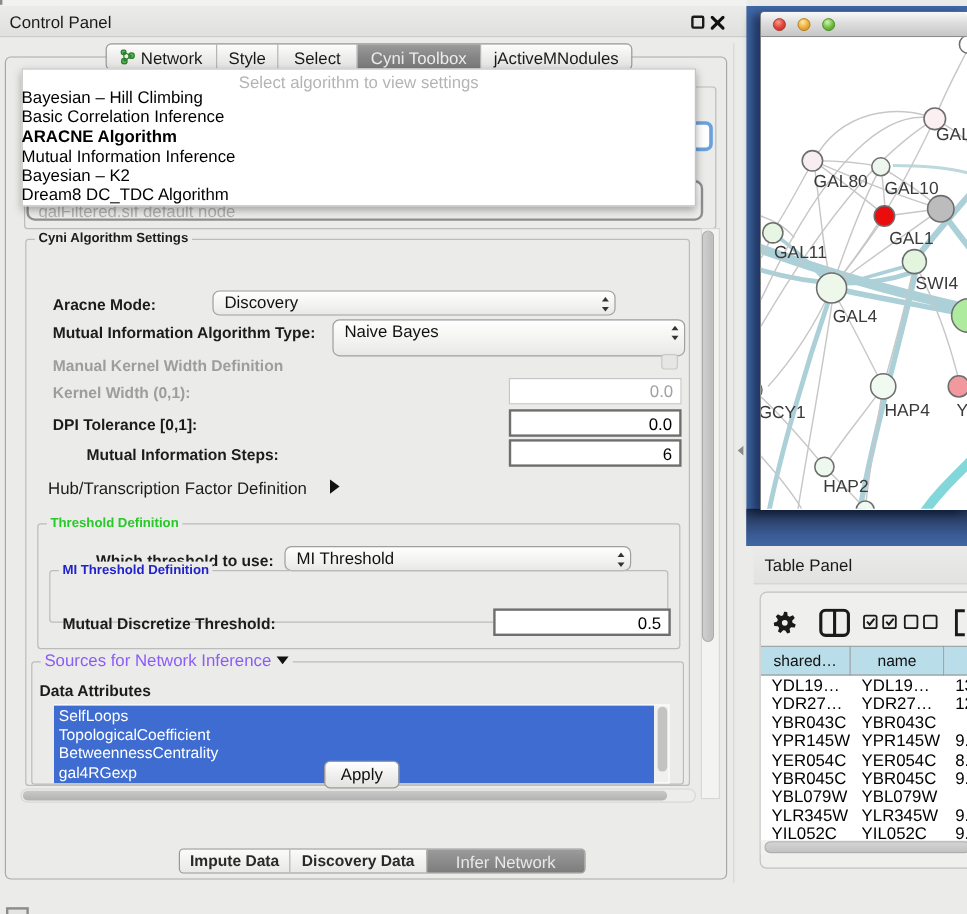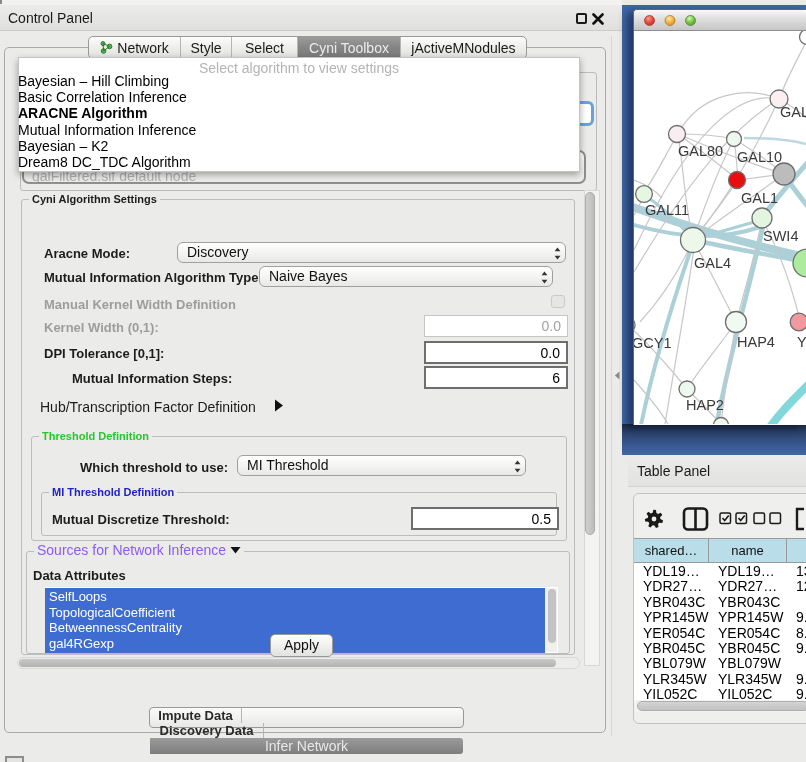--- a/index.html
+++ b/index.html
@@ -59,30 +59,30 @@
 </div>
 
 <div class="abs" style="left:584px;top:190px;width:16px;height:476px;background:#f3f3f1;border:1px solid #d8d8d6;"></div>
 <div class="abs" style="left:585px;top:192px;width:10px;height:343px;background:linear-gradient(90deg,#cfcfcf,#bdbdbd);border:1px solid #ababab;border-radius:5px;"></div>
 
 <div class="grp" style="left:21px;top:199px;width:554px;height:456px;">
   <span style="color:#1c1c1c;">Cyni Algorithm Settings</span>
 </div>
 
 <div class="lbl" style="left:44px;top:246px;">Aracne Mode:</div>
-<div class="combo" style="left:177px;top:242px;width:389px;height:21px;line-height:19px;">Discovery
+<div class="combo" style="left:177px;top:242px;width:336px;height:21px;line-height:19px;">Discovery
   <span class="arr" style="top:4px;">
         <svg width="7" height="13" viewBox="0 0 7 13">
           <path d="M3.5 0.5 L6.4 4.2 H0.6 Z" fill="#333"></path>
           <path d="M3.5 12.5 L6.4 8.8 H0.6 Z" fill="#333"></path>
         </svg>
       </span>
 </div>
 <div class="lbl" style="left:44px;top:270px;">Mutual Information Algorithm Type:</div>
-<div class="combo" style="left:259px;top:266px;width:294px;height:21px;line-height:19px;">Naive Bayes
+<div class="combo" style="left:277px;top:266px;width:294px;height:31px;line-height:19px;">Naive Bayes
   <span class="arr" style="top:4px;">
         <svg width="7" height="13" viewBox="0 0 7 13">
           <path d="M3.5 0.5 L6.4 4.2 H0.6 Z" fill="#333"></path>
           <path d="M3.5 12.5 L6.4 8.8 H0.6 Z" fill="#333"></path>
         </svg>
       </span>
 </div>
 <div class="lblg" style="left:44px;top:297px;">Manual Kernel Width Definition</div>
 <div class="abs" style="left:551px;top:295px;width:14px;height:13px;background:#e6e6e4;border:1px solid #c9c9c9;border-radius:3px;"></div>
 <div class="lblg" style="left:44px;top:320px;">Kernel Width (0,1):</div>
@@ -102,21 +102,21 @@
 </div>
 <div class="lbl" style="left:80px;top:460px;">Which threshold to use:</div>
 <div class="combo" style="left:237px;top:455px;width:289px;height:21px;line-height:19px;">MI Threshold
   <span class="arr" style="top:4px;">
         <svg width="7" height="13" viewBox="0 0 7 13">
           <path d="M3.5 0.5 L6.4 4.2 H0.6 Z" fill="#333"></path>
           <path d="M3.5 12.5 L6.4 8.8 H0.6 Z" fill="#333"></path>
         </svg>
       </span>
 </div>
-<div class="grp" style="left:41px;top:492px;width:516px;height:44px;">
+<div class="grp" style="left:41px;top:475px;width:516px;height:44px;">
   <span style="color:#2222cc;">MI Threshold Definition</span>
 </div>
 <div class="lbl" style="left:52px;top:512px;">Mutual Discretize Threshold:</div>
 <div class="field" style="left:411px;top:507px;width:148px;height:23px;border:2px solid #6e6e6e;color:#000;">0.5</div>
 
 <div class="grp" style="left:26px;top:551px;width:544px;height:103px;">
   <span style="color:#8b5cf6;font-weight:normal;font-size:14px;top:-9px;">Sources for Network Inference <svg width="11" height="8" viewBox="0 0 11 8" style="vertical-align:1px;">
           <path d="M0.5 1 L10.5 1 L5.5 7.5 Z" fill="#111"></path>
         </svg></span>
 </div>
@@ -126,21 +126,21 @@
   <div style="position:absolute;left:4px;top:2px;font-size:13px;line-height:15.6px;color:#fff;">SelfLoops<br>TopologicalCoefficient<br>BetweennessCentrality<br>gal4RGexp</div>
   <div style="position:absolute;right:1px;top:1px;width:12px;height:64px;background:#f0f0ee;"></div>
   <div style="position:absolute;right:2px;top:2px;width:8px;height:54px;background:#c3c3c3;border-radius:4px;"></div>
 </div>
 
 <div class="abs" style="left:17px;top:657px;width:563px;height:12px;background:#ededeb;border:1px solid #d8d8d6;border-radius:6px;"></div>
 <div class="abs" style="left:19px;top:659px;width:537px;height:8px;background:linear-gradient(#c9c9c9,#b2b2b2);border-radius:4px;"></div>
 
 <div class="abs" style="left:270px;top:634px;width:63px;height:23px;border:1px solid #9a9a9a;border-radius:5px;background:linear-gradient(#ffffff,#ededeb 60%,#e2e2e0);font-size:14px;color:#111;text-align:center;line-height:21px;">Apply</div>
 
-<div class="abs" style="left:149px;top:707px;width:315px;height:21px;border:1px solid #989898;border-radius:4px;background:linear-gradient(#fbfbf9,#e8e8e6);display:flex;font-size:13px;font-weight:bold;color:#2a2a2a;flex-direction:column;">
+<div class="abs" style="left:149px;top:707px;width:339px;height:21px;border:1px solid #989898;border-radius:4px;background:linear-gradient(#fbfbf9,#e8e8e6);display:flex;font-size:13px;font-weight:bold;color:#2a2a2a;">
  <div style="width:92px;border-right:1px solid #b5b5b5;display:flex;align-items:center;justify-content:center;">Impute Data</div>
  <div style="width:114px;border-right:1px solid #b5b5b5;display:flex;align-items:center;justify-content:center;">Discovery Data</div>
  <div style="flex:1;background:linear-gradient(#9b9b9b,#7d7d7d);color:#e8e8e8;font-weight:normal;font-size:14px;display:flex;align-items:center;justify-content:center;border-radius:0 3px 3px 0;">Infer Network</div>
 </div>
 
 <div class="abs" style="left:5px;top:756px;width:19px;height:10px;border:2px solid #8c8c8c;background:#e4e4e2;"></div>
 
 <div class="abs" style="left:622px;top:5px;width:184px;height:450px;background:#4068a6;"></div>
 <div class="abs" style="left:622px;top:424px;width:184px;height:31px;background:linear-gradient(#1a2946,#2b4066 25%,#3a5a95 70%,#41679f);"></div>
 

